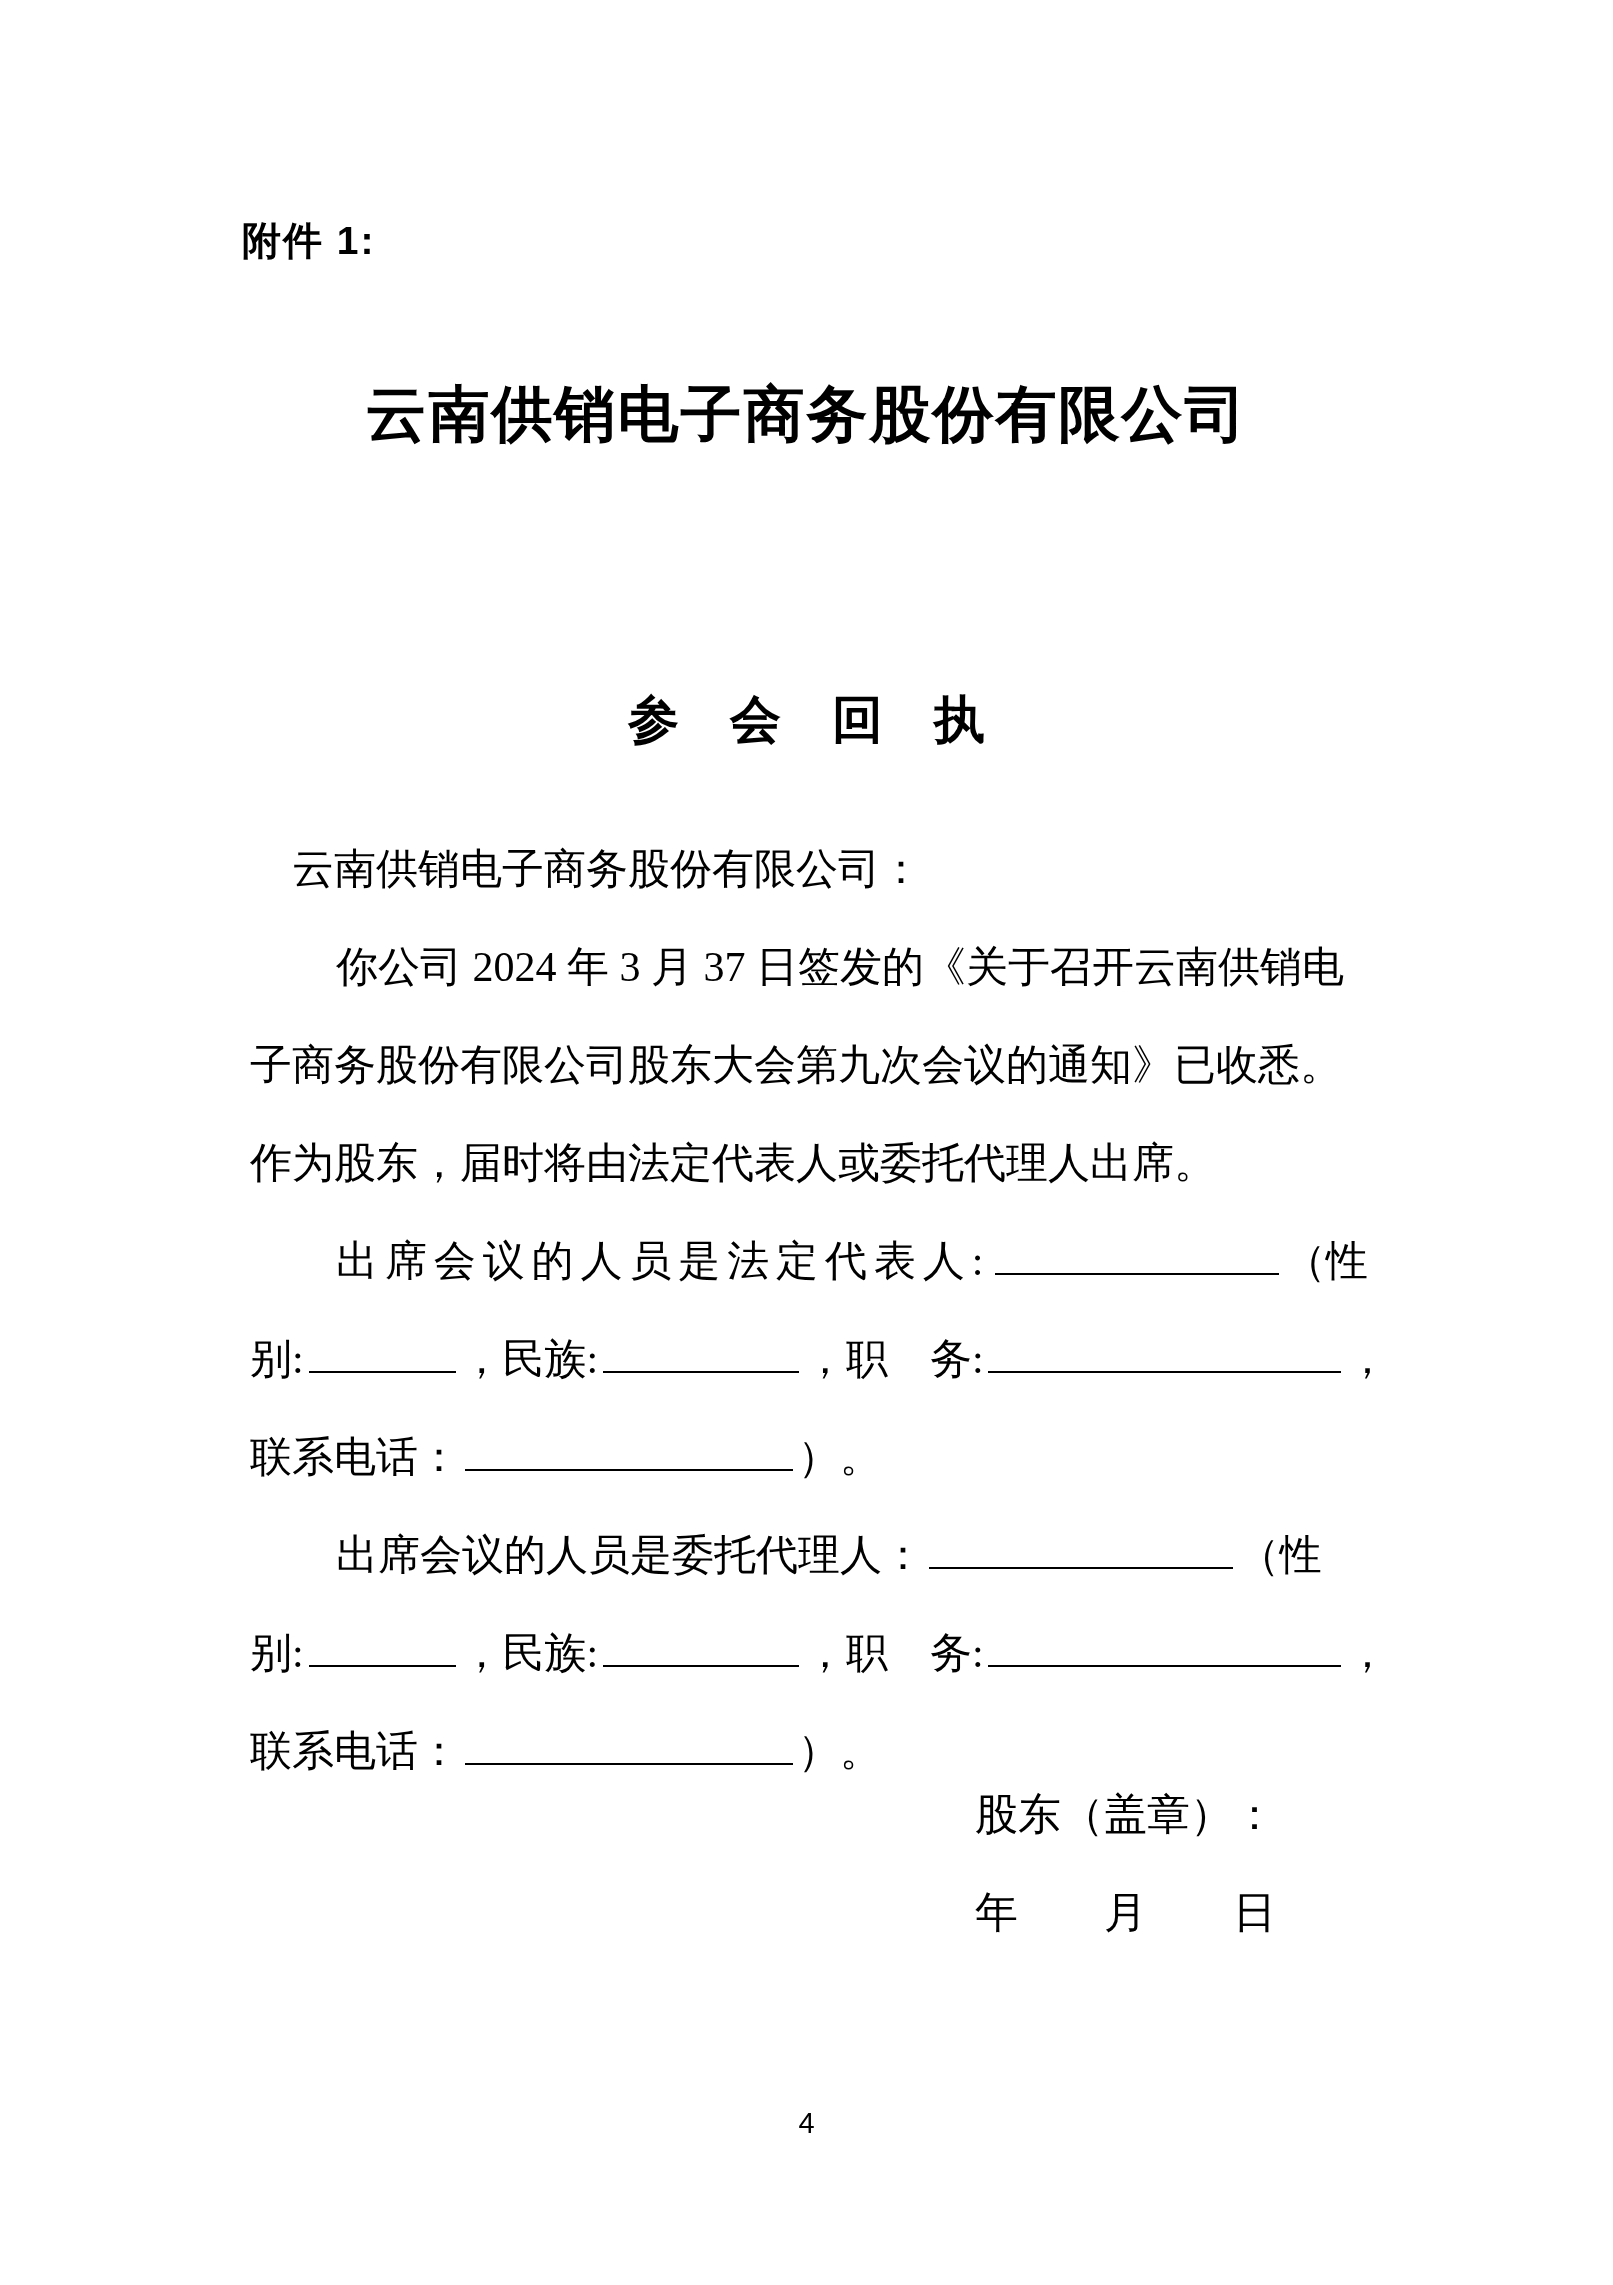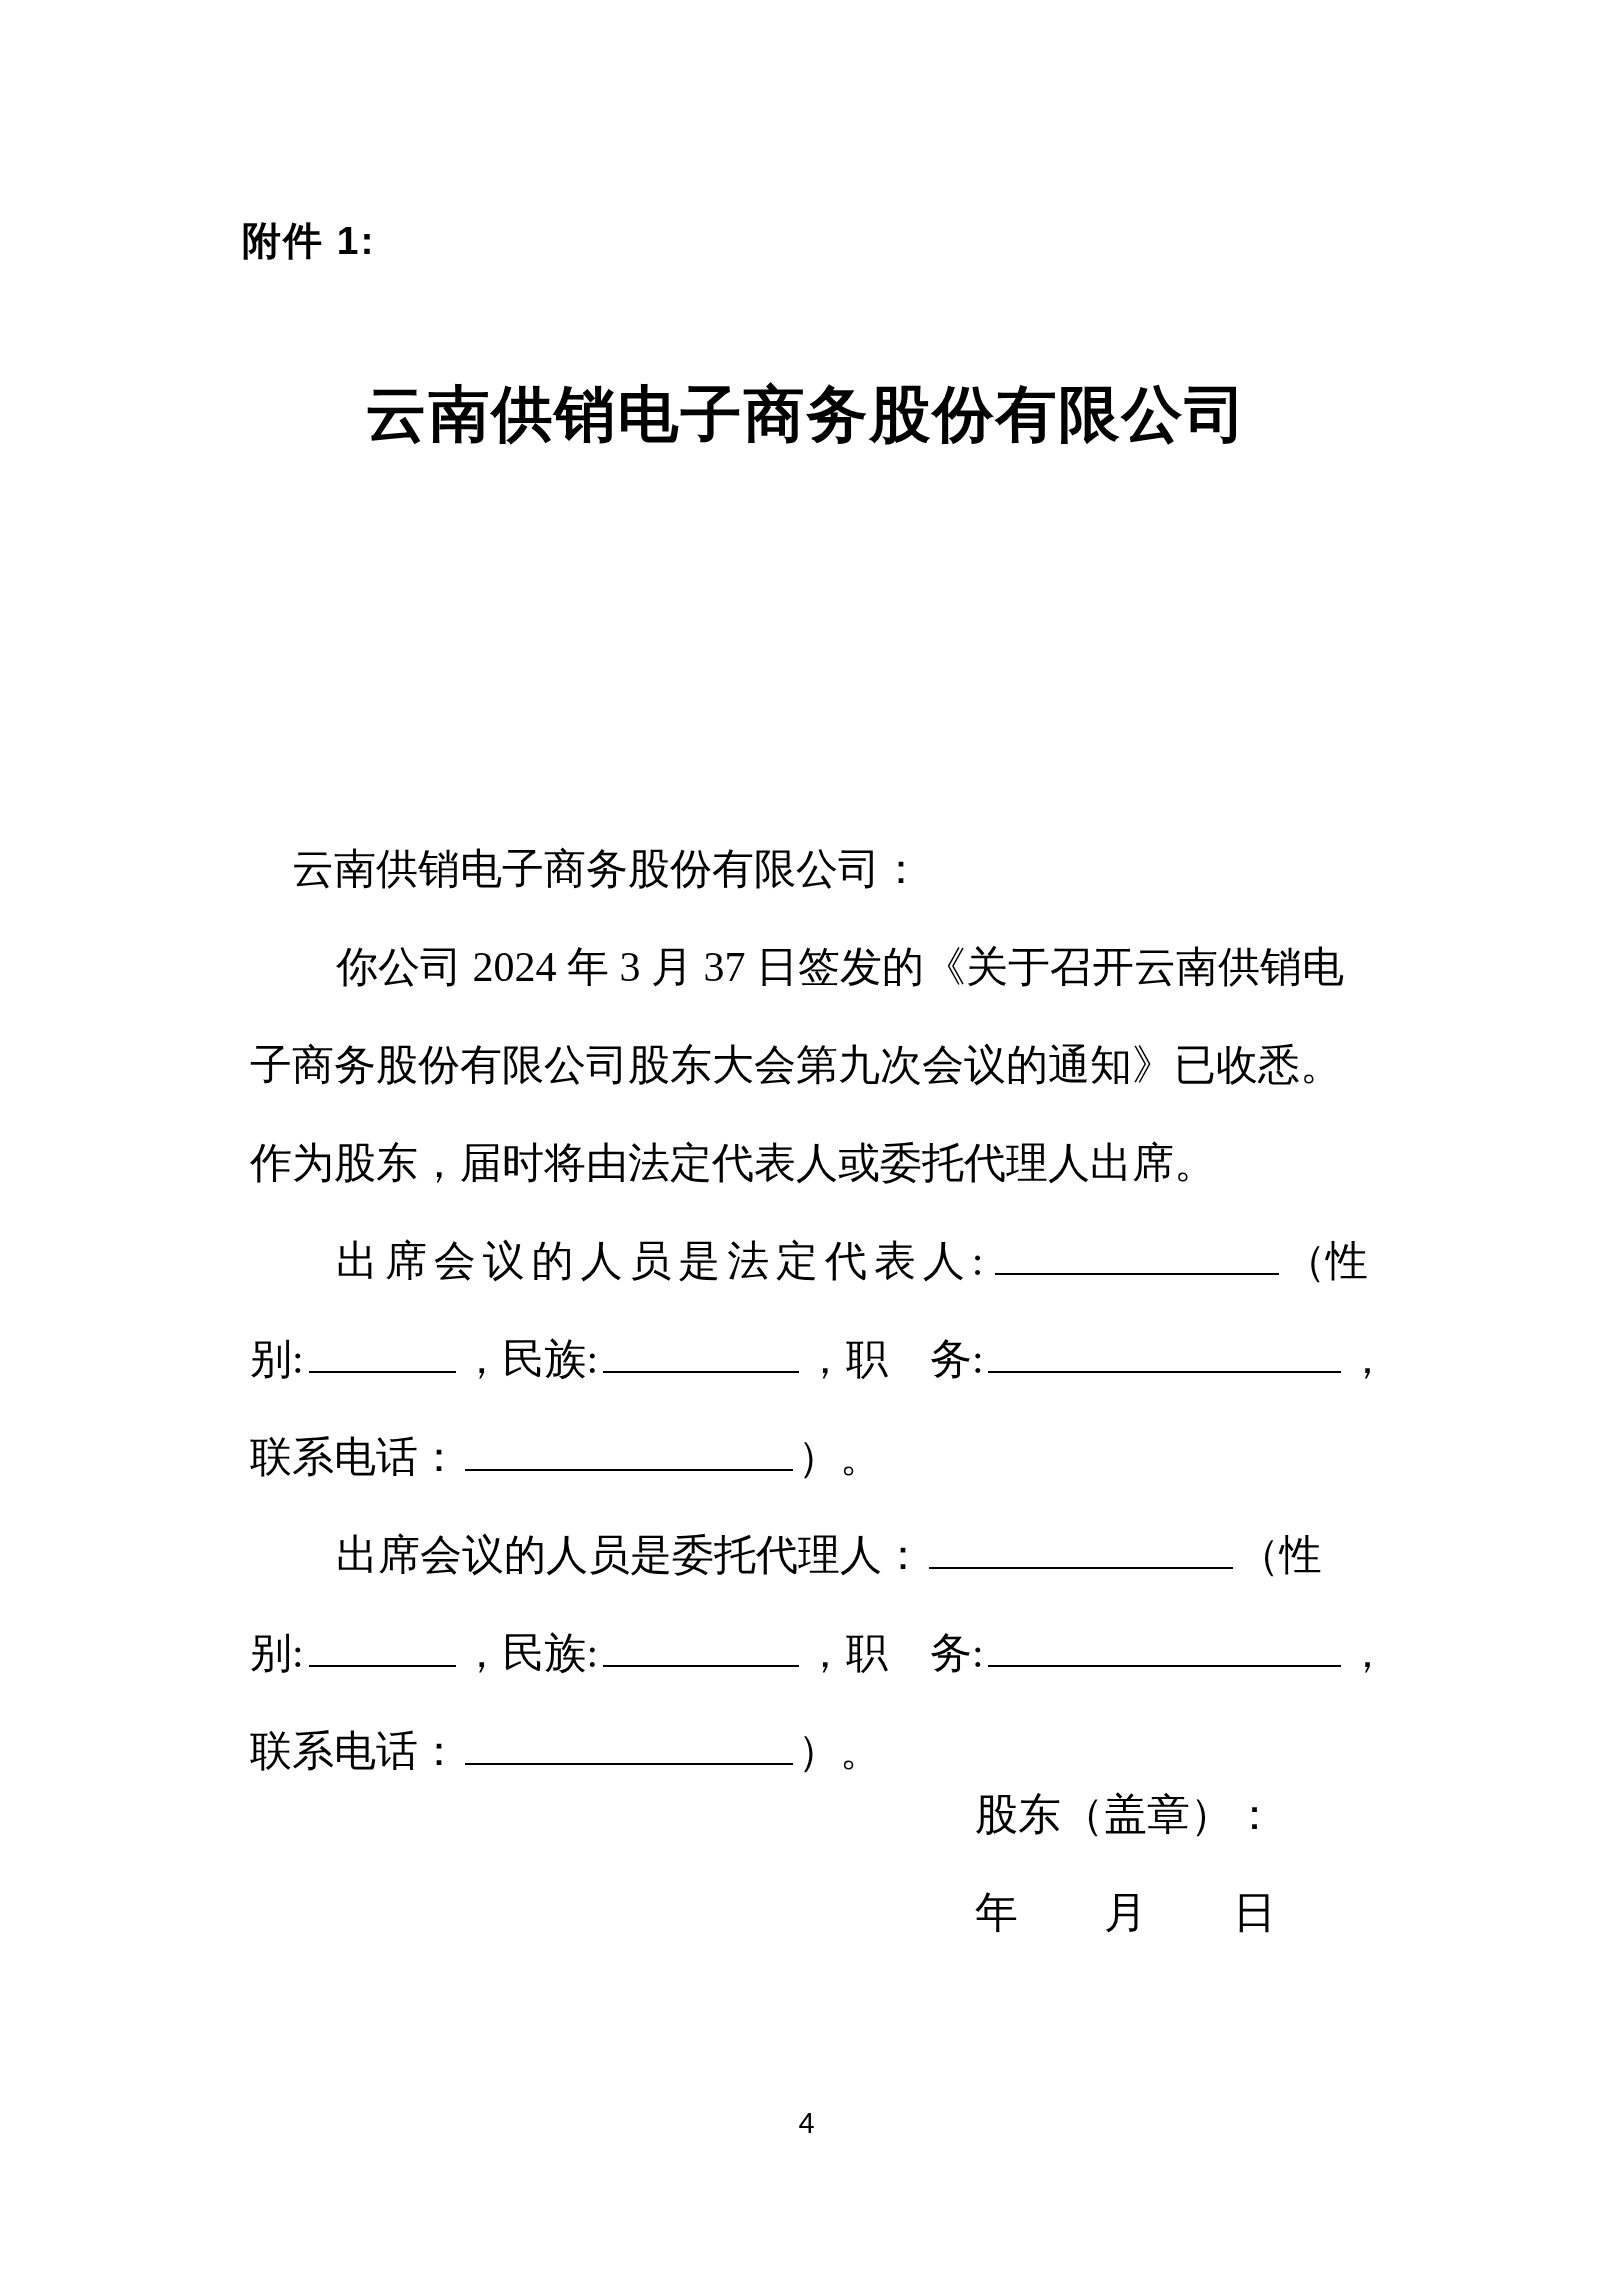--- a/index.html
+++ b/index.html
@@ -84,20 +84,21 @@
 </head>
 <body>
 
 <div class="page">
 
   <div class="attachment-label">附件 1:</div>
 
   <div class="title-line title-1">云南供销电子商务股份有限公司</div>
 
 
+  <div class="subtitle">参　会　回　执</div>
 
   <div class="bline" style="top: 841px; margin-left: 42px;">云南供销电子商务股份有限公司：</div>
 
   <div class="bline indent" style="top: 939px;">你公司 2024 年 3 月 37 日签发的《关于召开云南供销电</div>
 
   <div class="bline" style="top: 1037px;">子商务股份有限公司股东大会第九次会议的通知》已收悉。</div>
 
   <div class="bline" style="top: 1135px;">作为股东，届时将由法定代表人或委托代理人出席。</div>
 
   <div class="bline indent" style="top: 1233px;">

